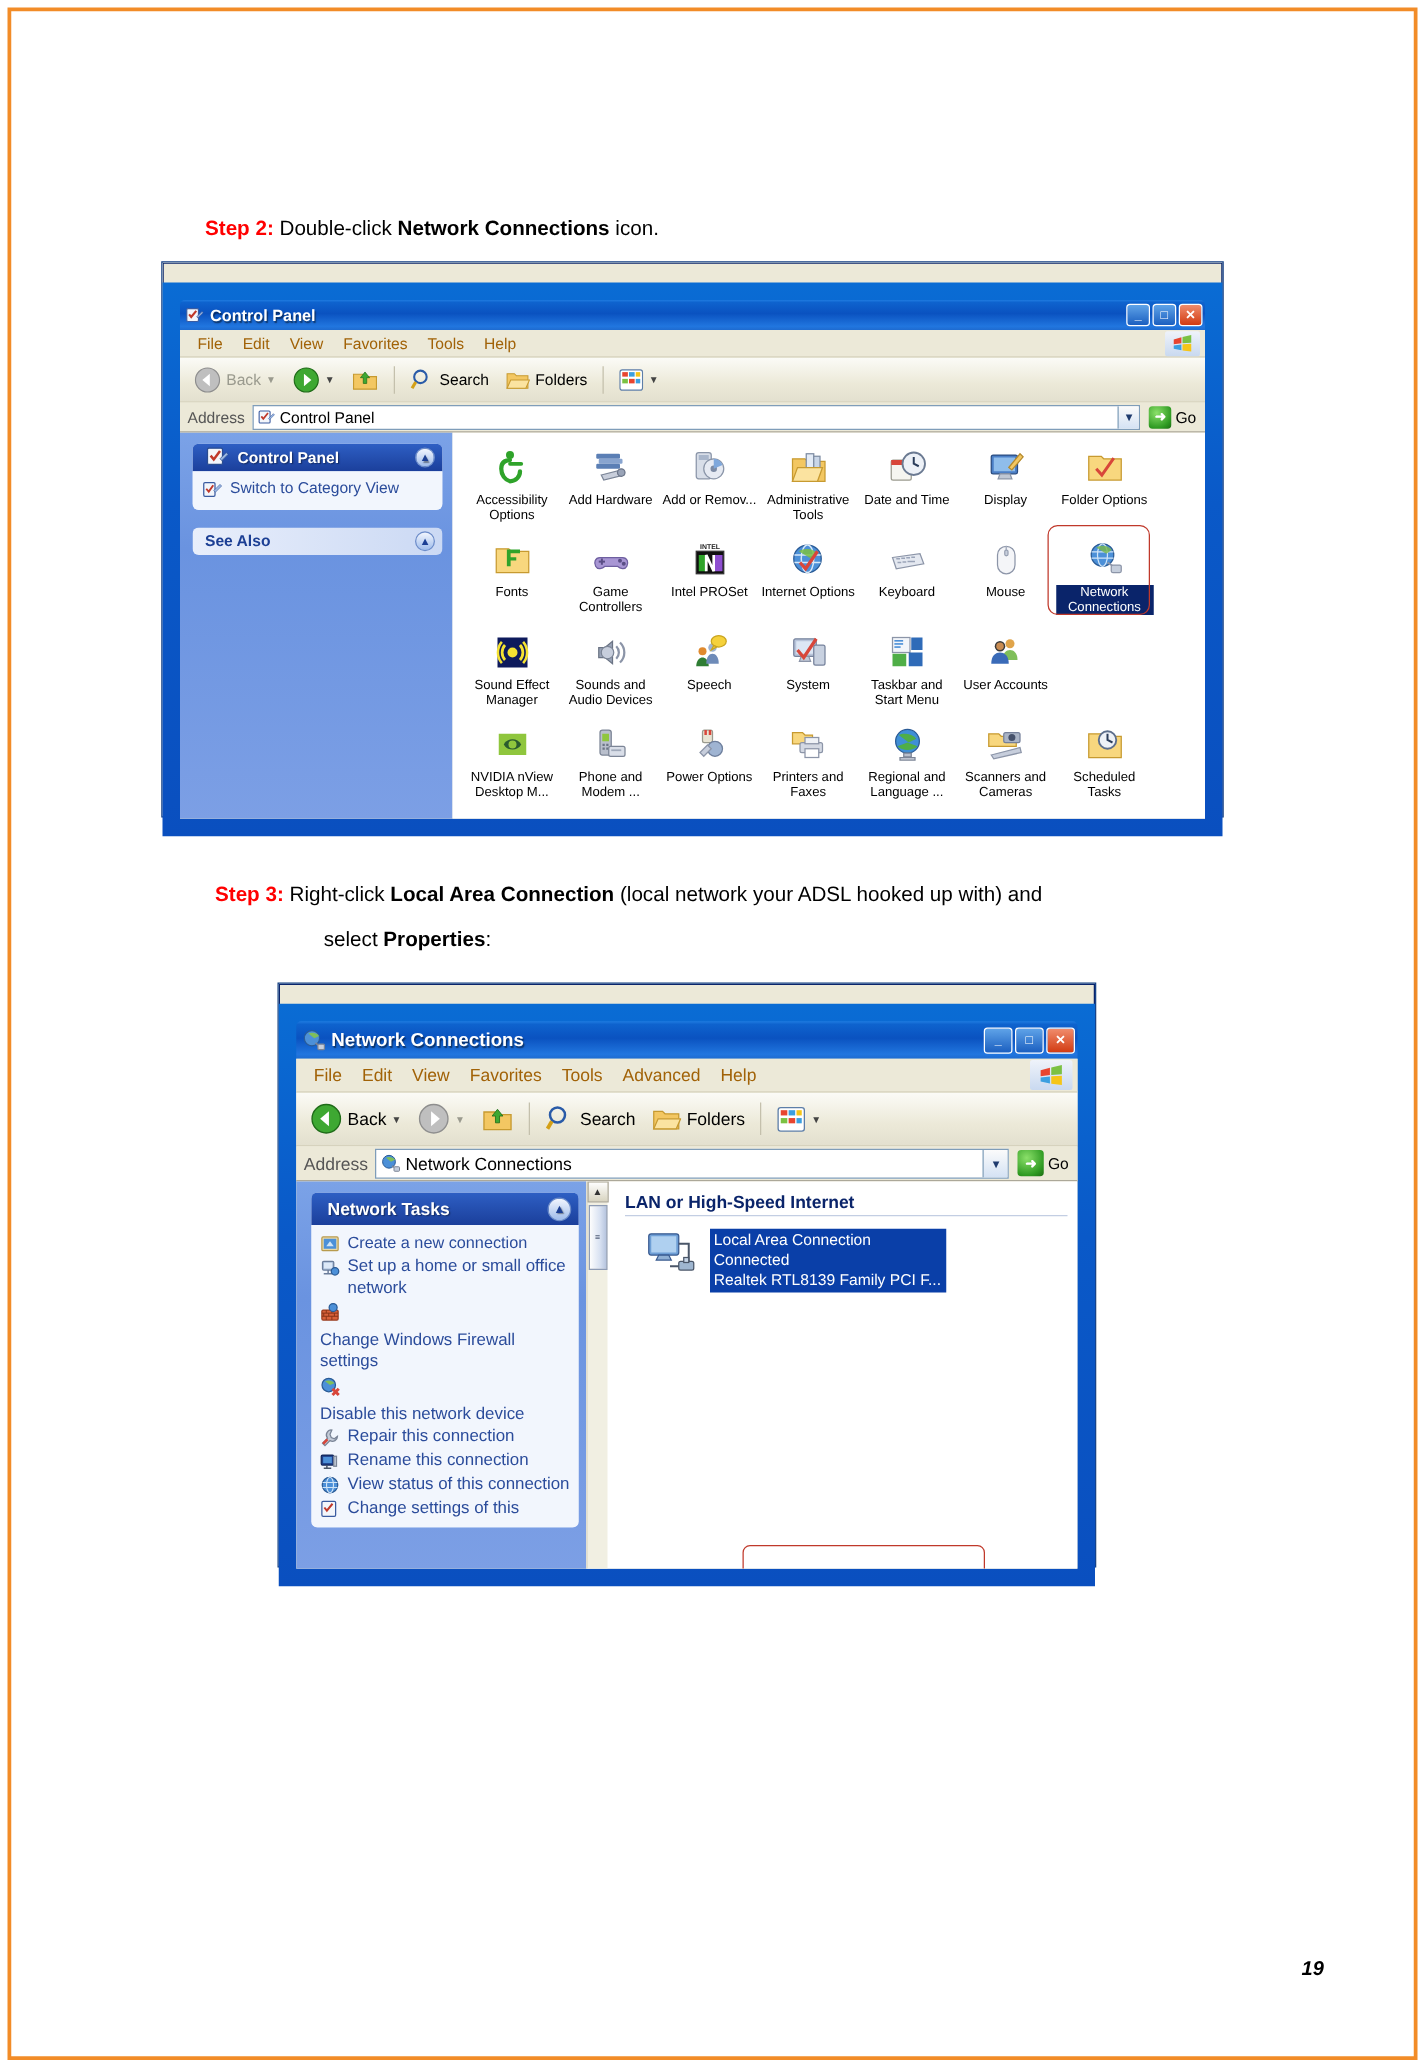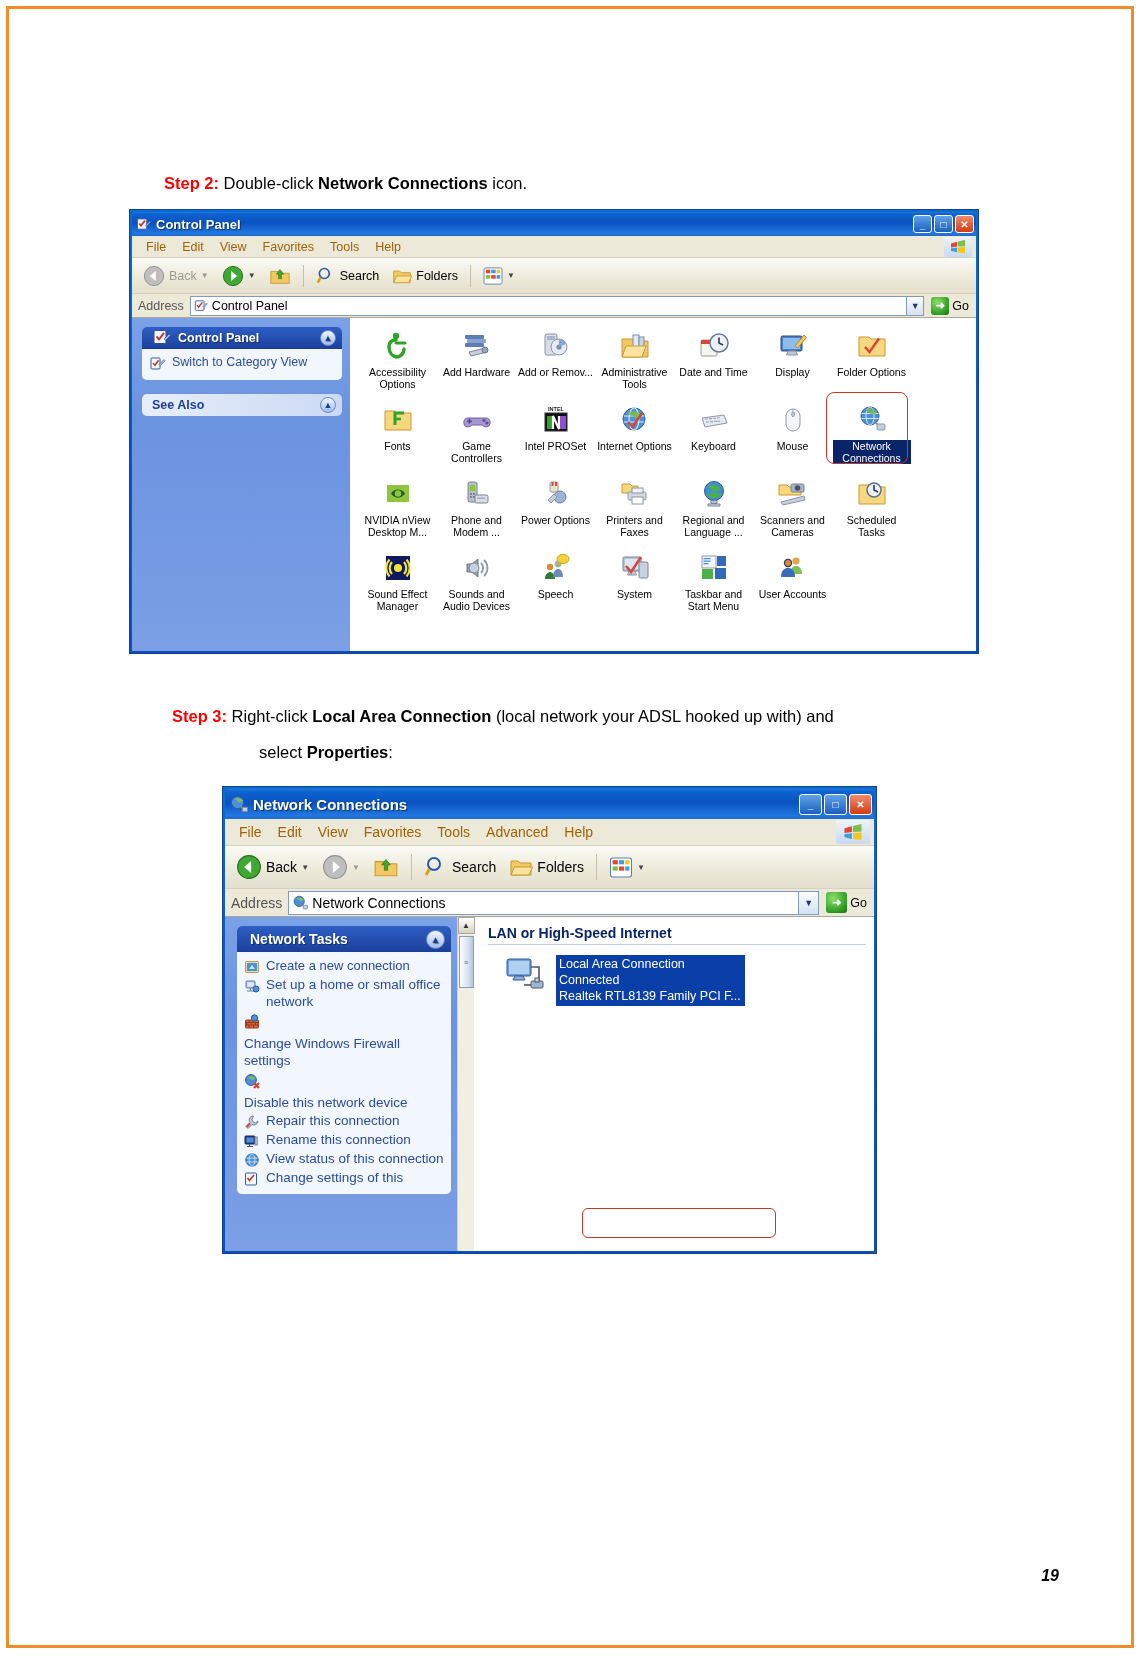--- a/index.html
+++ b/index.html
@@ -32,22 +32,23 @@
 
   
   .xp-window{
     position:absolute;
     background:#ECE9D8;
     border:1px solid #15428B;
     box-shadow:0 0 0 1px #0A246A inset;
   }
   .xp-frame{
     background:linear-gradient(180deg,#0A6CD4 0%,#0A59C8 40%,#0A4FBF 100%);
-    padding:2px;
+    padding:14px;
     height:100%;
+    margin-top:16px;
   }
   .xp-titlebar{
     height:24px;
     background:linear-gradient(180deg,#1F7BE0 0%,#0E63CE 8%,#0A52C0 45%,#2176DF 88%,#1E6BD0 100%);
     display:flex; align-items:center;
     padding:0 2px 0 4px;
     border-radius:4px 4px 0 0;
   }
   .xp-title-icon{
     width:15px;height:15px;margin-right:5px;flex:0 0 auto;
@@ -571,20 +572,98 @@
                       </svg>
                   </span>
                   <span class="icon-label">Network Connections</span>
                 </div>
               </div>
 
               <div class="icon-row" style="margin-top:4px;">
                 <div class="icon-cell">
                   <span class="icon-glyph">
                     <svg width="32" height="32" viewBox="0 0 32 32">
+                        <rect x="4" y="4" width="24" height="24" fill="#0E1A5C"></rect>
+                        <circle cx="16" cy="16" r="4" fill="#F5E232"></circle>
+                        <path d="M10 10 A9 9 0 0 0 10 22" stroke="#F5E232" stroke-width="2.2" fill="none"></path>
+                        <path d="M22 10 A9 9 0 0 1 22 22" stroke="#F5E232" stroke-width="2.2" fill="none"></path>
+                        <path d="M7.5 7.5 A13 13 0 0 0 7.5 24.5" stroke="#F5E232" stroke-width="2" fill="none"></path>
+                        <path d="M24.5 7.5 A13 13 0 0 1 24.5 24.5" stroke="#F5E232" stroke-width="2" fill="none"></path>
+                      </svg>
+                  </span>
+                  <span class="icon-label">Sound Effect Manager</span>
+                </div>
+                <div class="icon-cell">
+                  <span class="icon-glyph">
+                    <svg width="32" height="32" viewBox="0 0 32 32">
+                        <path d="M6 12 h5 l6-5 v18 l-6-5 H6 Z" fill="#9AA4B8" stroke="#6B7484"></path>
+                        <circle cx="13" cy="16" r="5" fill="#C7CEDC" stroke="#7C8596"></circle>
+                        <path d="M20 11 A7 7 0 0 1 20 21" stroke="#8C95A8" stroke-width="1.8" fill="none"></path>
+                        <path d="M23 8 A11 11 0 0 1 23 24" stroke="#8C95A8" stroke-width="1.8" fill="none"></path>
+                      </svg>
+                  </span>
+                  <span class="icon-label">Sounds and Audio Devices</span>
+                </div>
+                <div class="icon-cell">
+                  <span class="icon-glyph">
+                    <svg width="32" height="32" viewBox="0 0 32 32">
+                        <circle cx="10" cy="15" r="3.2" fill="#E08A2E"></circle>
+                        <path d="M5 27 C5 22 8 20 10 20 C12 20 15 22 15 27 Z" fill="#2F7D34"></path>
+                        <circle cx="18" cy="12" r="3.4" fill="#9FB4D2"></circle>
+                        <path d="M13 25 C13 19.5 15.5 17 18 17 C20.5 17 23 19.5 23 25 Z" fill="#6E8BB8"></path>
+                        <ellipse cx="23" cy="7" rx="6" ry="4.6" fill="#F5D13B" stroke="#C9A41F"></ellipse>
+                        <path d="M19 10.5 L17 14 L21.5 11.5 Z" fill="#F5D13B" stroke="#C9A41F"></path>
+                      </svg>
+                  </span>
+                  <span class="icon-label">Speech</span>
+                </div>
+                <div class="icon-cell">
+                  <span class="icon-glyph">
+                    <svg width="32" height="32" viewBox="0 0 32 32">
+                        <rect x="4" y="5" width="18" height="14" rx="1.5" fill="#B8C4DA" stroke="#76829C"></rect>
+                        <rect x="6" y="7" width="14" height="10" fill="#DCE6F4"></rect>
+                        <path d="M10 19 h6 l1.5 4 h-9 Z" fill="#C2CAD8" stroke="#8C95A8"></path>
+                        <rect x="20" y="10" width="9" height="16" rx="1.5" fill="#C8D1E0" stroke="#76829C"></rect>
+                        <path d="M7 14 L12 20 L22 5" stroke="#D8463A" stroke-width="2.6" fill="none"></path>
+                      </svg>
+                  </span>
+                  <span class="icon-label">System</span>
+                </div>
+                <div class="icon-cell">
+                  <span class="icon-glyph">
+                    <svg width="32" height="32" viewBox="0 0 32 32">
+                        <rect x="4" y="4" width="14" height="12" fill="#F2F5FA" stroke="#8C95A8"></rect>
+                        <rect x="5.5" y="6" width="7" height="1.3" fill="#4C90D8"></rect>
+                        <rect x="5.5" y="8.5" width="7" height="1.3" fill="#4C90D8"></rect>
+                        <rect x="5.5" y="11" width="5" height="1.3" fill="#4C90D8"></rect>
+                        <rect x="19" y="4" width="9" height="10" fill="#2F6BB8"></rect>
+                        <rect x="4" y="17" width="11" height="10" fill="#4FAE47"></rect>
+                        <rect x="17" y="16" width="11" height="11" fill="#2F6BB8"></rect>
+                      </svg>
+                  </span>
+                  <span class="icon-label">Taskbar and Start Menu</span>
+                </div>
+                <div class="icon-cell">
+                  <span class="icon-glyph">
+                    <svg width="32" height="32" viewBox="0 0 32 32">
+                        <circle cx="19" cy="9" r="3.6" fill="#E0A44A"></circle>
+                        <path d="M13 22 C13 16.5 16 14 19 14 C22 14 25 16.5 25 22 Z" fill="#7FBF5A"></path>
+                        <circle cx="11" cy="11" r="4.2" fill="#3A3A3A"></circle>
+                        <path d="M4 25 C4 18.5 7.5 16 11 16 C14.5 16 18 18.5 18 25 Z" fill="#3A6BB8"></path>
+                        <circle cx="11" cy="11" r="3" fill="#C98C52"></circle>
+                      </svg>
+                  </span>
+                  <span class="icon-label">User Accounts</span>
+                </div>
+              </div>
+
+              <div class="icon-row" style="margin-top:4px;">
+                <div class="icon-cell">
+                  <span class="icon-glyph">
+                    <svg width="32" height="32" viewBox="0 0 32 32">
                         <rect x="5" y="7" width="22" height="17" fill="#8FC63D"></rect>
                         <path d="M9 15.5 C12 10 20 10 23 15.5 C20 21 12 21 9 15.5 Z" fill="#2A5B2E"></path>
                         <circle cx="16" cy="15.5" r="3.2" fill="#8FC63D"></circle>
                       </svg>
                   </span>
                   <span class="icon-label">NVIDIA nView Desktop M...</span>
                 </div>
                 <div class="icon-cell">
                   <span class="icon-glyph">
                     <svg width="32" height="32" viewBox="0 0 32 32">
@@ -648,98 +727,20 @@
                 </div>
                 <div class="icon-cell">
                   <span class="icon-glyph">
                     <svg width="32" height="32" viewBox="0 0 32 32">
                         <path d="M3 7 h10 l2 2 h14 v17 H3 Z" fill="#F8D77E" stroke="#C79A30"></path>
                         <circle cx="18" cy="12" r="7" fill="#EDF1F7" stroke="#5C6E8C" stroke-width="1.5"></circle>
                         <path d="M18 7 L18 12 L22 14" stroke="#2A3C5A" stroke-width="1.6" fill="none"></path>
                       </svg>
                   </span>
                   <span class="icon-label">Scheduled Tasks</span>
-                </div>
-              </div>
-
-              <div class="icon-row" style="margin-top:4px;">
-                <div class="icon-cell">
-                  <span class="icon-glyph">
-                    <svg width="32" height="32" viewBox="0 0 32 32">
-                        <rect x="4" y="4" width="24" height="24" fill="#0E1A5C"></rect>
-                        <circle cx="16" cy="16" r="4" fill="#F5E232"></circle>
-                        <path d="M10 10 A9 9 0 0 0 10 22" stroke="#F5E232" stroke-width="2.2" fill="none"></path>
-                        <path d="M22 10 A9 9 0 0 1 22 22" stroke="#F5E232" stroke-width="2.2" fill="none"></path>
-                        <path d="M7.5 7.5 A13 13 0 0 0 7.5 24.5" stroke="#F5E232" stroke-width="2" fill="none"></path>
-                        <path d="M24.5 7.5 A13 13 0 0 1 24.5 24.5" stroke="#F5E232" stroke-width="2" fill="none"></path>
-                      </svg>
-                  </span>
-                  <span class="icon-label">Sound Effect Manager</span>
-                </div>
-                <div class="icon-cell">
-                  <span class="icon-glyph">
-                    <svg width="32" height="32" viewBox="0 0 32 32">
-                        <path d="M6 12 h5 l6-5 v18 l-6-5 H6 Z" fill="#9AA4B8" stroke="#6B7484"></path>
-                        <circle cx="13" cy="16" r="5" fill="#C7CEDC" stroke="#7C8596"></circle>
-                        <path d="M20 11 A7 7 0 0 1 20 21" stroke="#8C95A8" stroke-width="1.8" fill="none"></path>
-                        <path d="M23 8 A11 11 0 0 1 23 24" stroke="#8C95A8" stroke-width="1.8" fill="none"></path>
-                      </svg>
-                  </span>
-                  <span class="icon-label">Sounds and Audio Devices</span>
-                </div>
-                <div class="icon-cell">
-                  <span class="icon-glyph">
-                    <svg width="32" height="32" viewBox="0 0 32 32">
-                        <circle cx="10" cy="15" r="3.2" fill="#E08A2E"></circle>
-                        <path d="M5 27 C5 22 8 20 10 20 C12 20 15 22 15 27 Z" fill="#2F7D34"></path>
-                        <circle cx="18" cy="12" r="3.4" fill="#9FB4D2"></circle>
-                        <path d="M13 25 C13 19.5 15.5 17 18 17 C20.5 17 23 19.5 23 25 Z" fill="#6E8BB8"></path>
-                        <ellipse cx="23" cy="7" rx="6" ry="4.6" fill="#F5D13B" stroke="#C9A41F"></ellipse>
-                        <path d="M19 10.5 L17 14 L21.5 11.5 Z" fill="#F5D13B" stroke="#C9A41F"></path>
-                      </svg>
-                  </span>
-                  <span class="icon-label">Speech</span>
-                </div>
-                <div class="icon-cell">
-                  <span class="icon-glyph">
-                    <svg width="32" height="32" viewBox="0 0 32 32">
-                        <rect x="4" y="5" width="18" height="14" rx="1.5" fill="#B8C4DA" stroke="#76829C"></rect>
-                        <rect x="6" y="7" width="14" height="10" fill="#DCE6F4"></rect>
-                        <path d="M10 19 h6 l1.5 4 h-9 Z" fill="#C2CAD8" stroke="#8C95A8"></path>
-                        <rect x="20" y="10" width="9" height="16" rx="1.5" fill="#C8D1E0" stroke="#76829C"></rect>
-                        <path d="M7 14 L12 20 L22 5" stroke="#D8463A" stroke-width="2.6" fill="none"></path>
-                      </svg>
-                  </span>
-                  <span class="icon-label">System</span>
-                </div>
-                <div class="icon-cell">
-                  <span class="icon-glyph">
-                    <svg width="32" height="32" viewBox="0 0 32 32">
-                        <rect x="4" y="4" width="14" height="12" fill="#F2F5FA" stroke="#8C95A8"></rect>
-                        <rect x="5.5" y="6" width="7" height="1.3" fill="#4C90D8"></rect>
-                        <rect x="5.5" y="8.5" width="7" height="1.3" fill="#4C90D8"></rect>
-                        <rect x="5.5" y="11" width="5" height="1.3" fill="#4C90D8"></rect>
-                        <rect x="19" y="4" width="9" height="10" fill="#2F6BB8"></rect>
-                        <rect x="4" y="17" width="11" height="10" fill="#4FAE47"></rect>
-                        <rect x="17" y="16" width="11" height="11" fill="#2F6BB8"></rect>
-                      </svg>
-                  </span>
-                  <span class="icon-label">Taskbar and Start Menu</span>
-                </div>
-                <div class="icon-cell">
-                  <span class="icon-glyph">
-                    <svg width="32" height="32" viewBox="0 0 32 32">
-                        <circle cx="19" cy="9" r="3.6" fill="#E0A44A"></circle>
-                        <path d="M13 22 C13 16.5 16 14 19 14 C22 14 25 16.5 25 22 Z" fill="#7FBF5A"></path>
-                        <circle cx="11" cy="11" r="4.2" fill="#3A3A3A"></circle>
-                        <path d="M4 25 C4 18.5 7.5 16 11 16 C14.5 16 18 18.5 18 25 Z" fill="#3A6BB8"></path>
-                        <circle cx="11" cy="11" r="3" fill="#C98C52"></circle>
-                      </svg>
-                  </span>
-                  <span class="icon-label">User Accounts</span>
                 </div>
               </div>
 
               <div class="redbox" style="left:476px; top:74px; width:82px; height:72px;"></div>
             </div>
           </div>
         </div>
       </div>
     </div>
 

